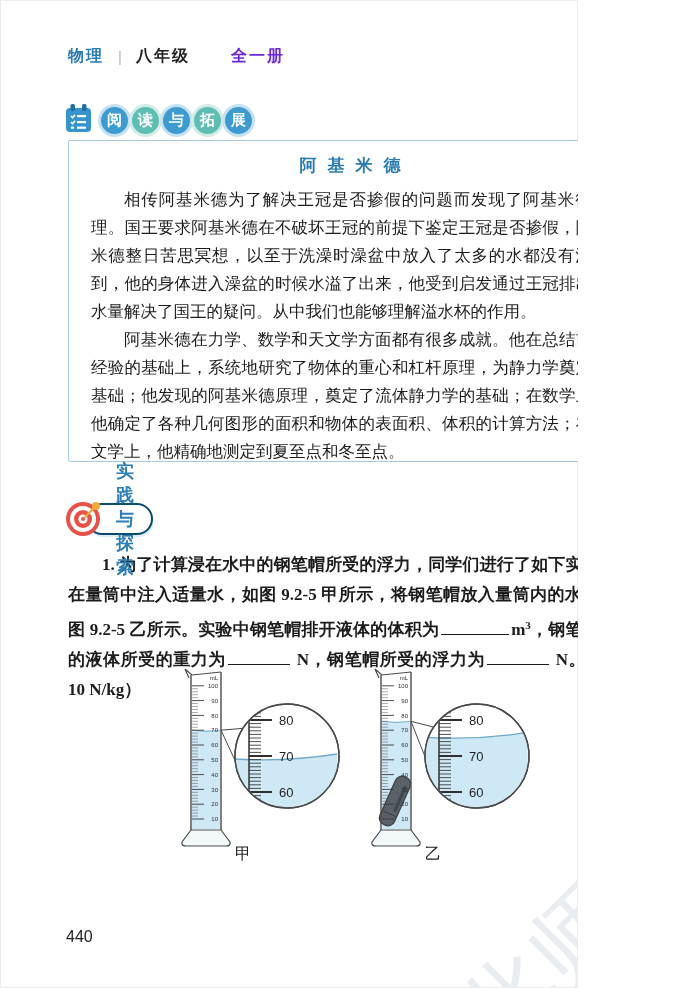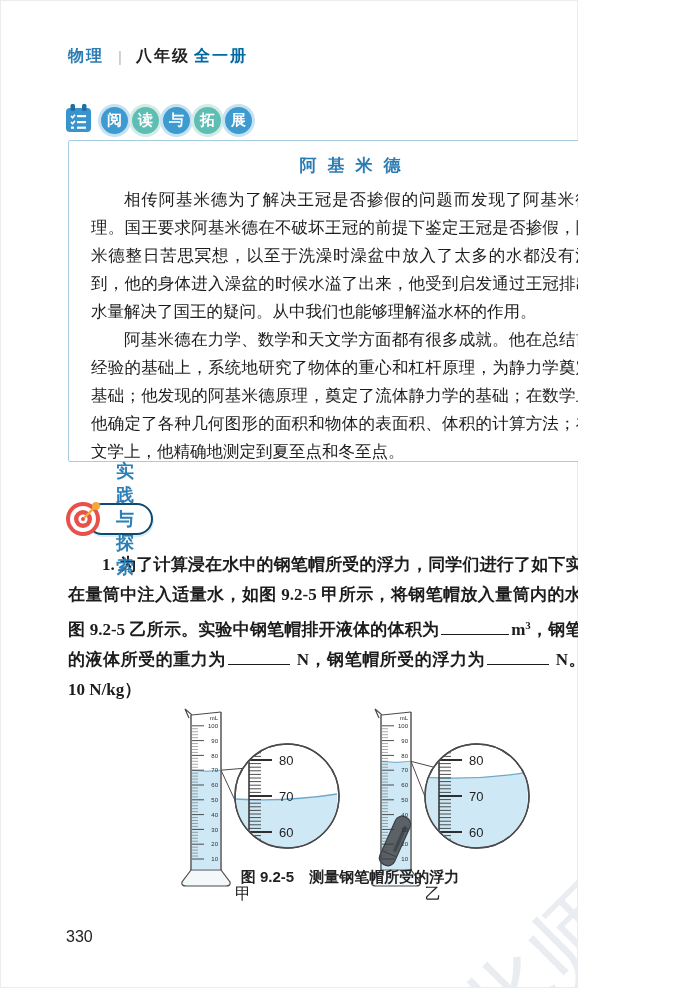--- a/index.html
+++ b/index.html
@@ -8,21 +8,21 @@
     position:relative; width:578px; height:988px; background:#ffffff;
     font-family:"Liberation Serif","DejaVu Serif",serif; color:#1c1c1c;
     overflow:hidden; box-shadow: inset 0 0 0 1px #ececec;
   }
   
   .hdr { position:absolute; left:68px; top:46px; display:flex; align-items:center;
          font-family:"Liberation Sans","DejaVu Sans",sans-serif; font-size:16px; font-weight:bold; }
   .hdr .subject { color:#2b7cb3; letter-spacing:2px; }
   .hdr .div { color:#b8b8b8; font-weight:normal; margin:0 14px; font-size:15px; }
   .hdr .grade { color:#222; letter-spacing:2px; margin-right:4px; }
-  .hdr .volume { color:#0369a1; letter-spacing:2px; }
+  .hdr .volume { color:#6d28d9; letter-spacing:2px;margin-left:37px; }
   
   .rbadge { position:absolute; left:64px; top:103px; display:flex; align-items:center; z-index:3; }
   .rbadge .clipicon { margin-right:8px; }
   .bchars { display:flex; align-items:center; gap:4px; }
   .bchar { width:27px; height:27px; border-radius:50%; color:#fff; display:flex; align-items:center;
            justify-content:center; font-family:"Liberation Sans","DejaVu Sans",sans-serif;
            font-size:15px; font-weight:bold; }
   
   .rbox { position:absolute; left:68px; top:140px; width:564px; height:322px;
           border:1.6px solid #a7cce0; border-radius:2px; background:#fff;
@@ -39,21 +39,21 @@
                   font-size:18px; font-weight:bold; letter-spacing:1px; }
   .pbadge .targeticon { position:absolute; left:0; top:0; z-index:2; }
   
   .problem { position:absolute; left:68px; top:550px; width:566px; font-size:17px;
              line-height:30px; font-weight:bold; text-align:justify; text-indent:2em; z-index:2; }
   .problem sup { font-size:11px; vertical-align:6px; font-weight:bold; }
   .problem i { font-family:"Liberation Serif","DejaVu Serif",serif; }
   .blank { display:inline-block; height:0.85em; border-bottom:1.6px solid #1c1c1c; margin:0 2px; }
   
   .figure { position:absolute; left:68px; top:666px; width:564px; height:210px; z-index:2; }
-  .cylgroup { position:absolute; top:0; width:170px; height:200px;margin-top:40px; }
+  .cylgroup { position:absolute; top:0; width:170px; height:200px; }
   .cylgroup.jia { left:107px; }
   .cylgroup.yi  { left:297px; }
   .fig-label { position:absolute; left:52px; top:178px; width:32px; text-align:center;
                font-size:16px; color:#222; }
   .caption { position:absolute; left:68px; top:868px; width:564px; text-align:center;
              font-family:"Liberation Sans","DejaVu Sans",sans-serif; font-weight:bold;
              font-size:15px; color:#222; z-index:2; }
   
   .pagenum { position:absolute; left:66px; top:928px; font-family:"Liberation Sans","DejaVu Sans",sans-serif;
              font-size:16px; color:#222; z-index:2; }
@@ -341,18 +341,17 @@
               <line x1="74" y1="43.199999999999996" x2="86" y2="43.199999999999996" stroke="#3a3a3a" stroke-width="0.9"></line>
               <text x="104" y="58.5" font-size="13" fill="#1f1f1f">80</text>
               <text x="104" y="94.5" font-size="13" fill="#1f1f1f">70</text>
               <text x="104" y="130.5" font-size="13" fill="#1f1f1f">60</text>
             </g>
             <circle cx="112" cy="90" r="52" fill="none" stroke="#4a4a4a" stroke-width="1.4"></circle>
           </svg></div>
       <div class="fig-label">乙</div>
     </div>
   </div>
-  <div class="caption">图 9.2-5　测量钢笔帽所受的浮力</div>
-
-  <div class="pagenum">330</div>
+
+  <div class="pagenum">440</div>
   <div class="watermark">北师大版</div>
 
 </div>
 
 </body></html>

